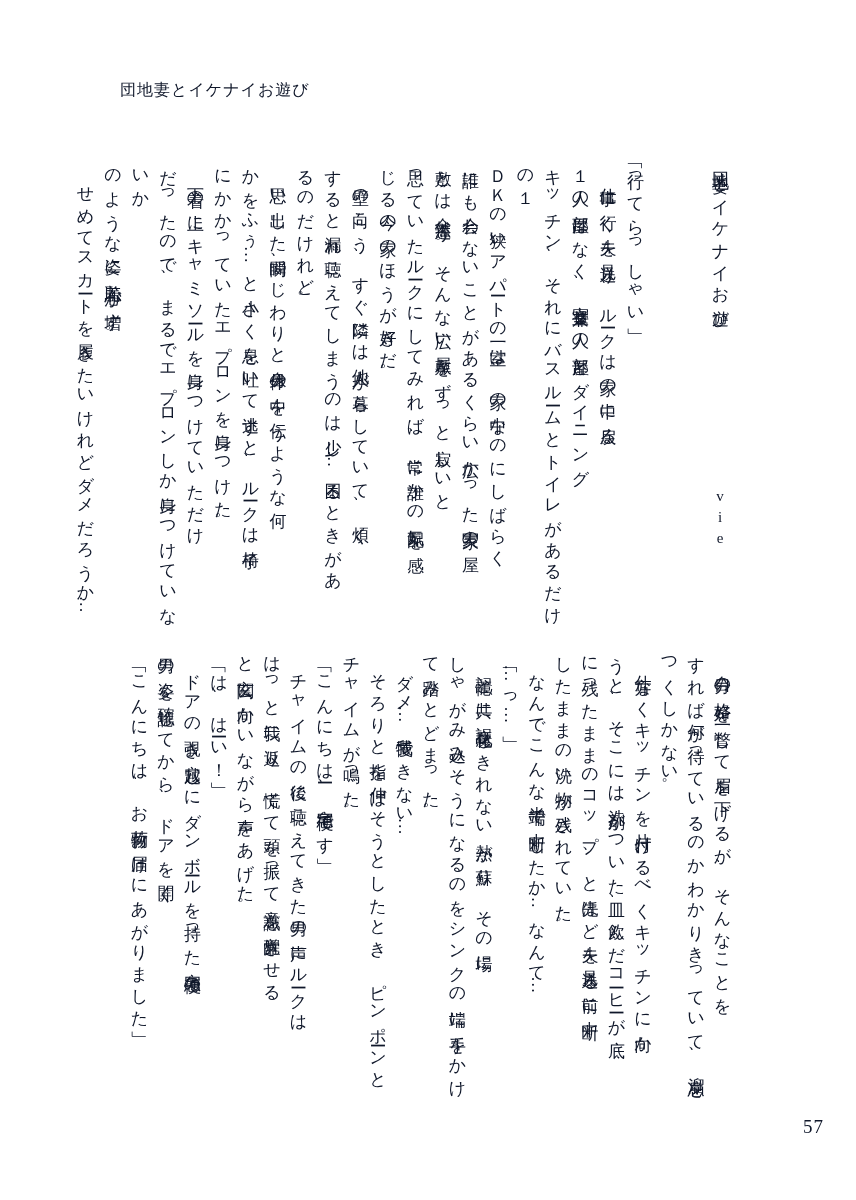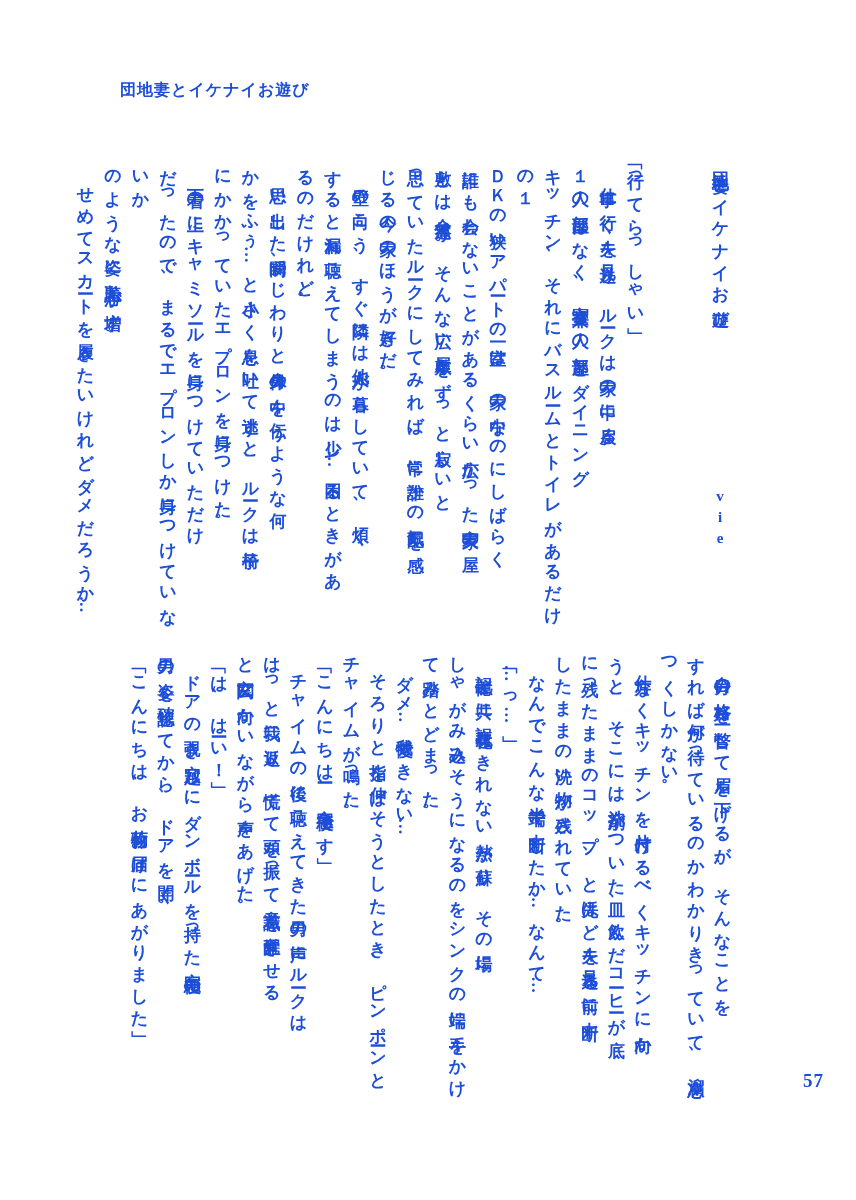--- a/index.html
+++ b/index.html
@@ -42,29 +42,29 @@
   .author {
     display: inline-block;
     margin-top: 160px;          
     text-orientation: upright;
     font-size: 15px;
     letter-spacing: 5px;
   }
   .page-number {
     position: absolute;
     left: 803px;
-    top: 1070px;
+    top: 1116px;
     font-size: 19px;
     letter-spacing: 1px;
   }
 </style>
 </head>
 <body>
 
-<div class="page" style="color: #1d4ed8; background: rgb(255, 255, 255); font-weight: bold;">
+<div class="page" style="color: #0f172a; background: rgb(255, 255, 255);">
 
   <div class="running-header">団地妻とイケナイお遊び</div>
 
   <section class="vblock top-block">
     <p class="title-line">
       <span>団地妻とイケナイお遊び</span>
       <span class="author">vie</span>
     </p>
 
   <p class="line">「行ってらっしゃい」</p>

